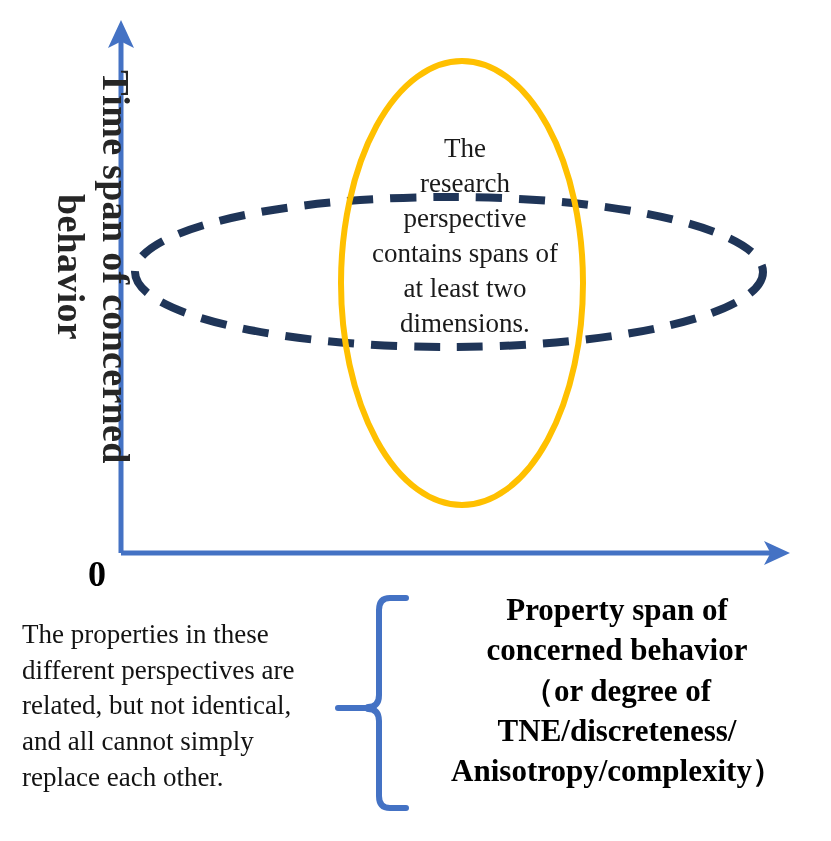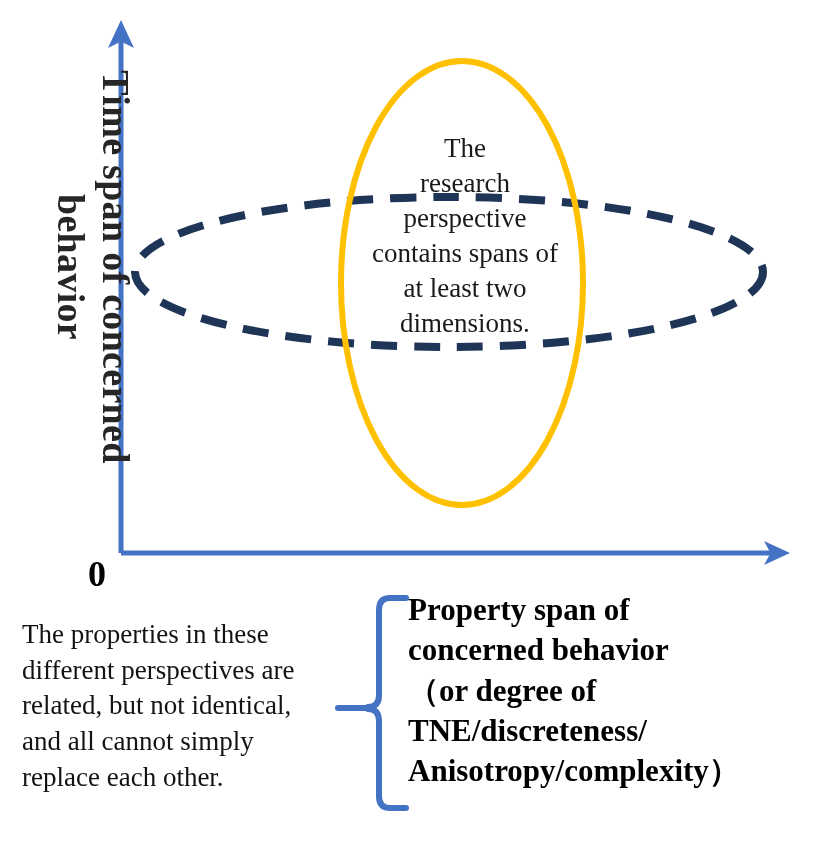--- a/index.html
+++ b/index.html
@@ -83,20 +83,21 @@
     color: #131313;
     white-space: pre-line;
   }
 
   
   #x-axis-title {
     position: absolute;
     left: 408px;
     top: 590px;
     width: 418px;
+    text-align: center;
     font-family: "Liberation Serif", serif;
     font-weight: bold;
     font-size: 31px;
     line-height: 1.30;
     color: #000000;
     white-space: pre-line;
   }
 </style>
 </head>
 <body>

